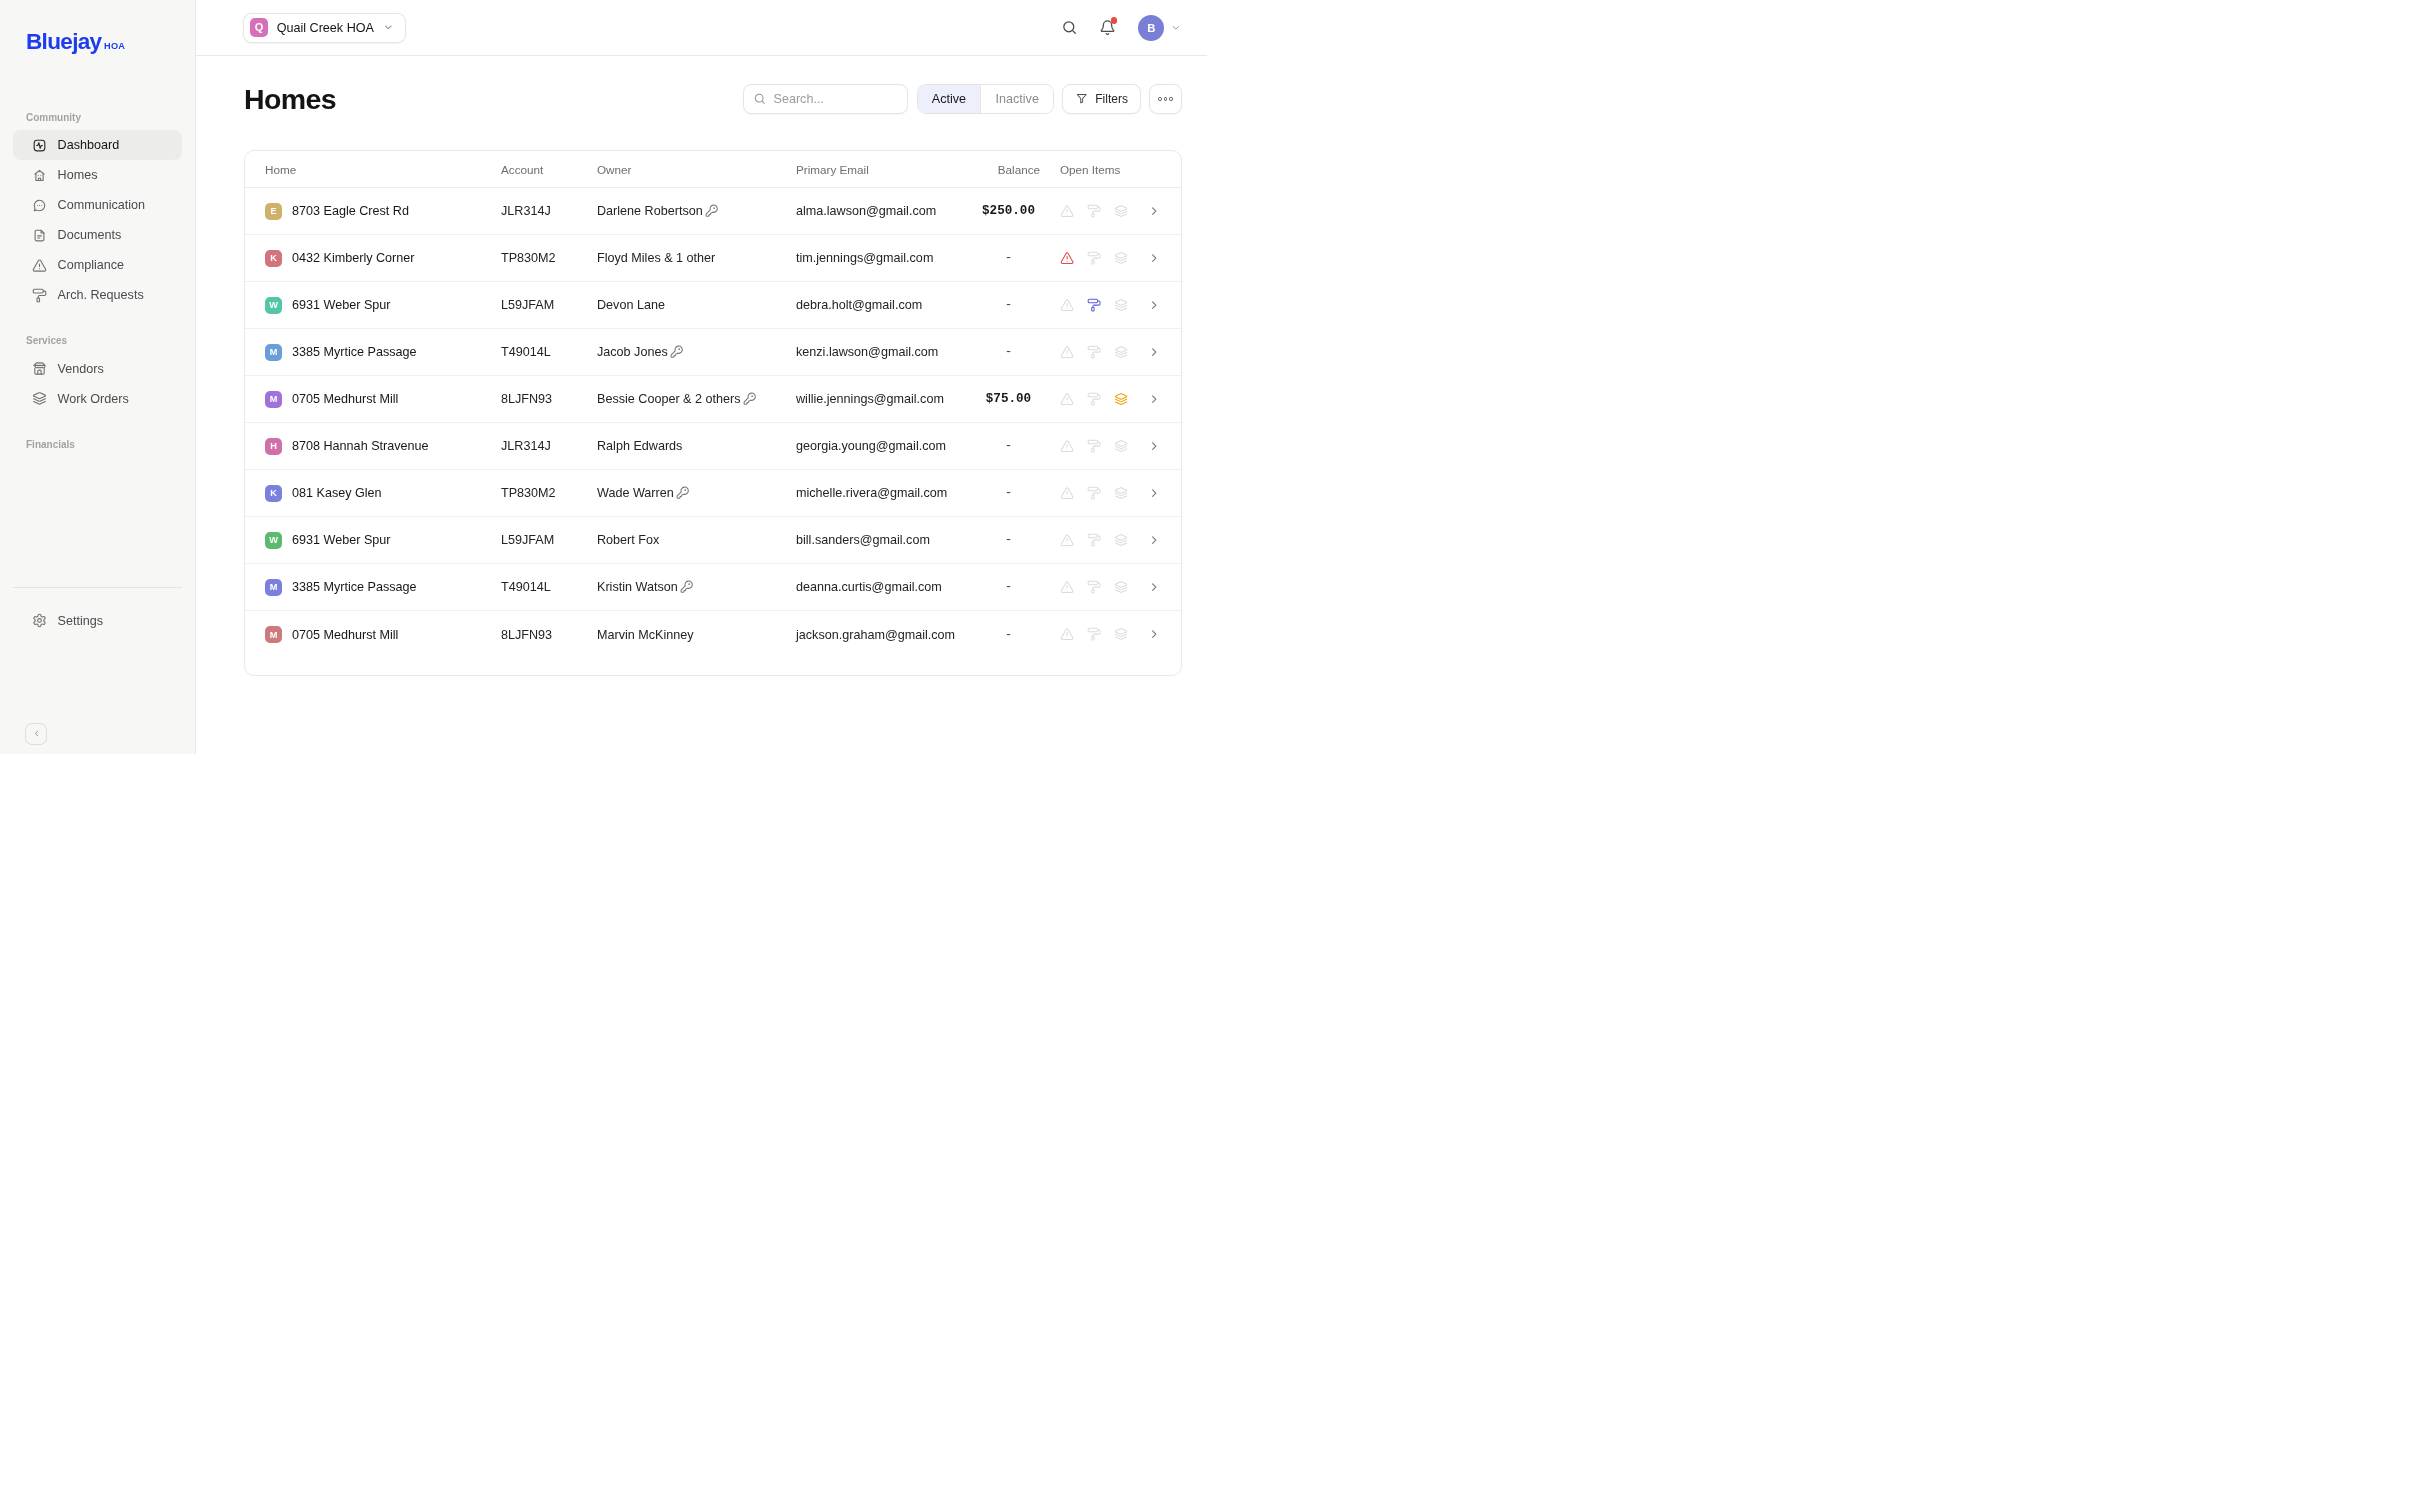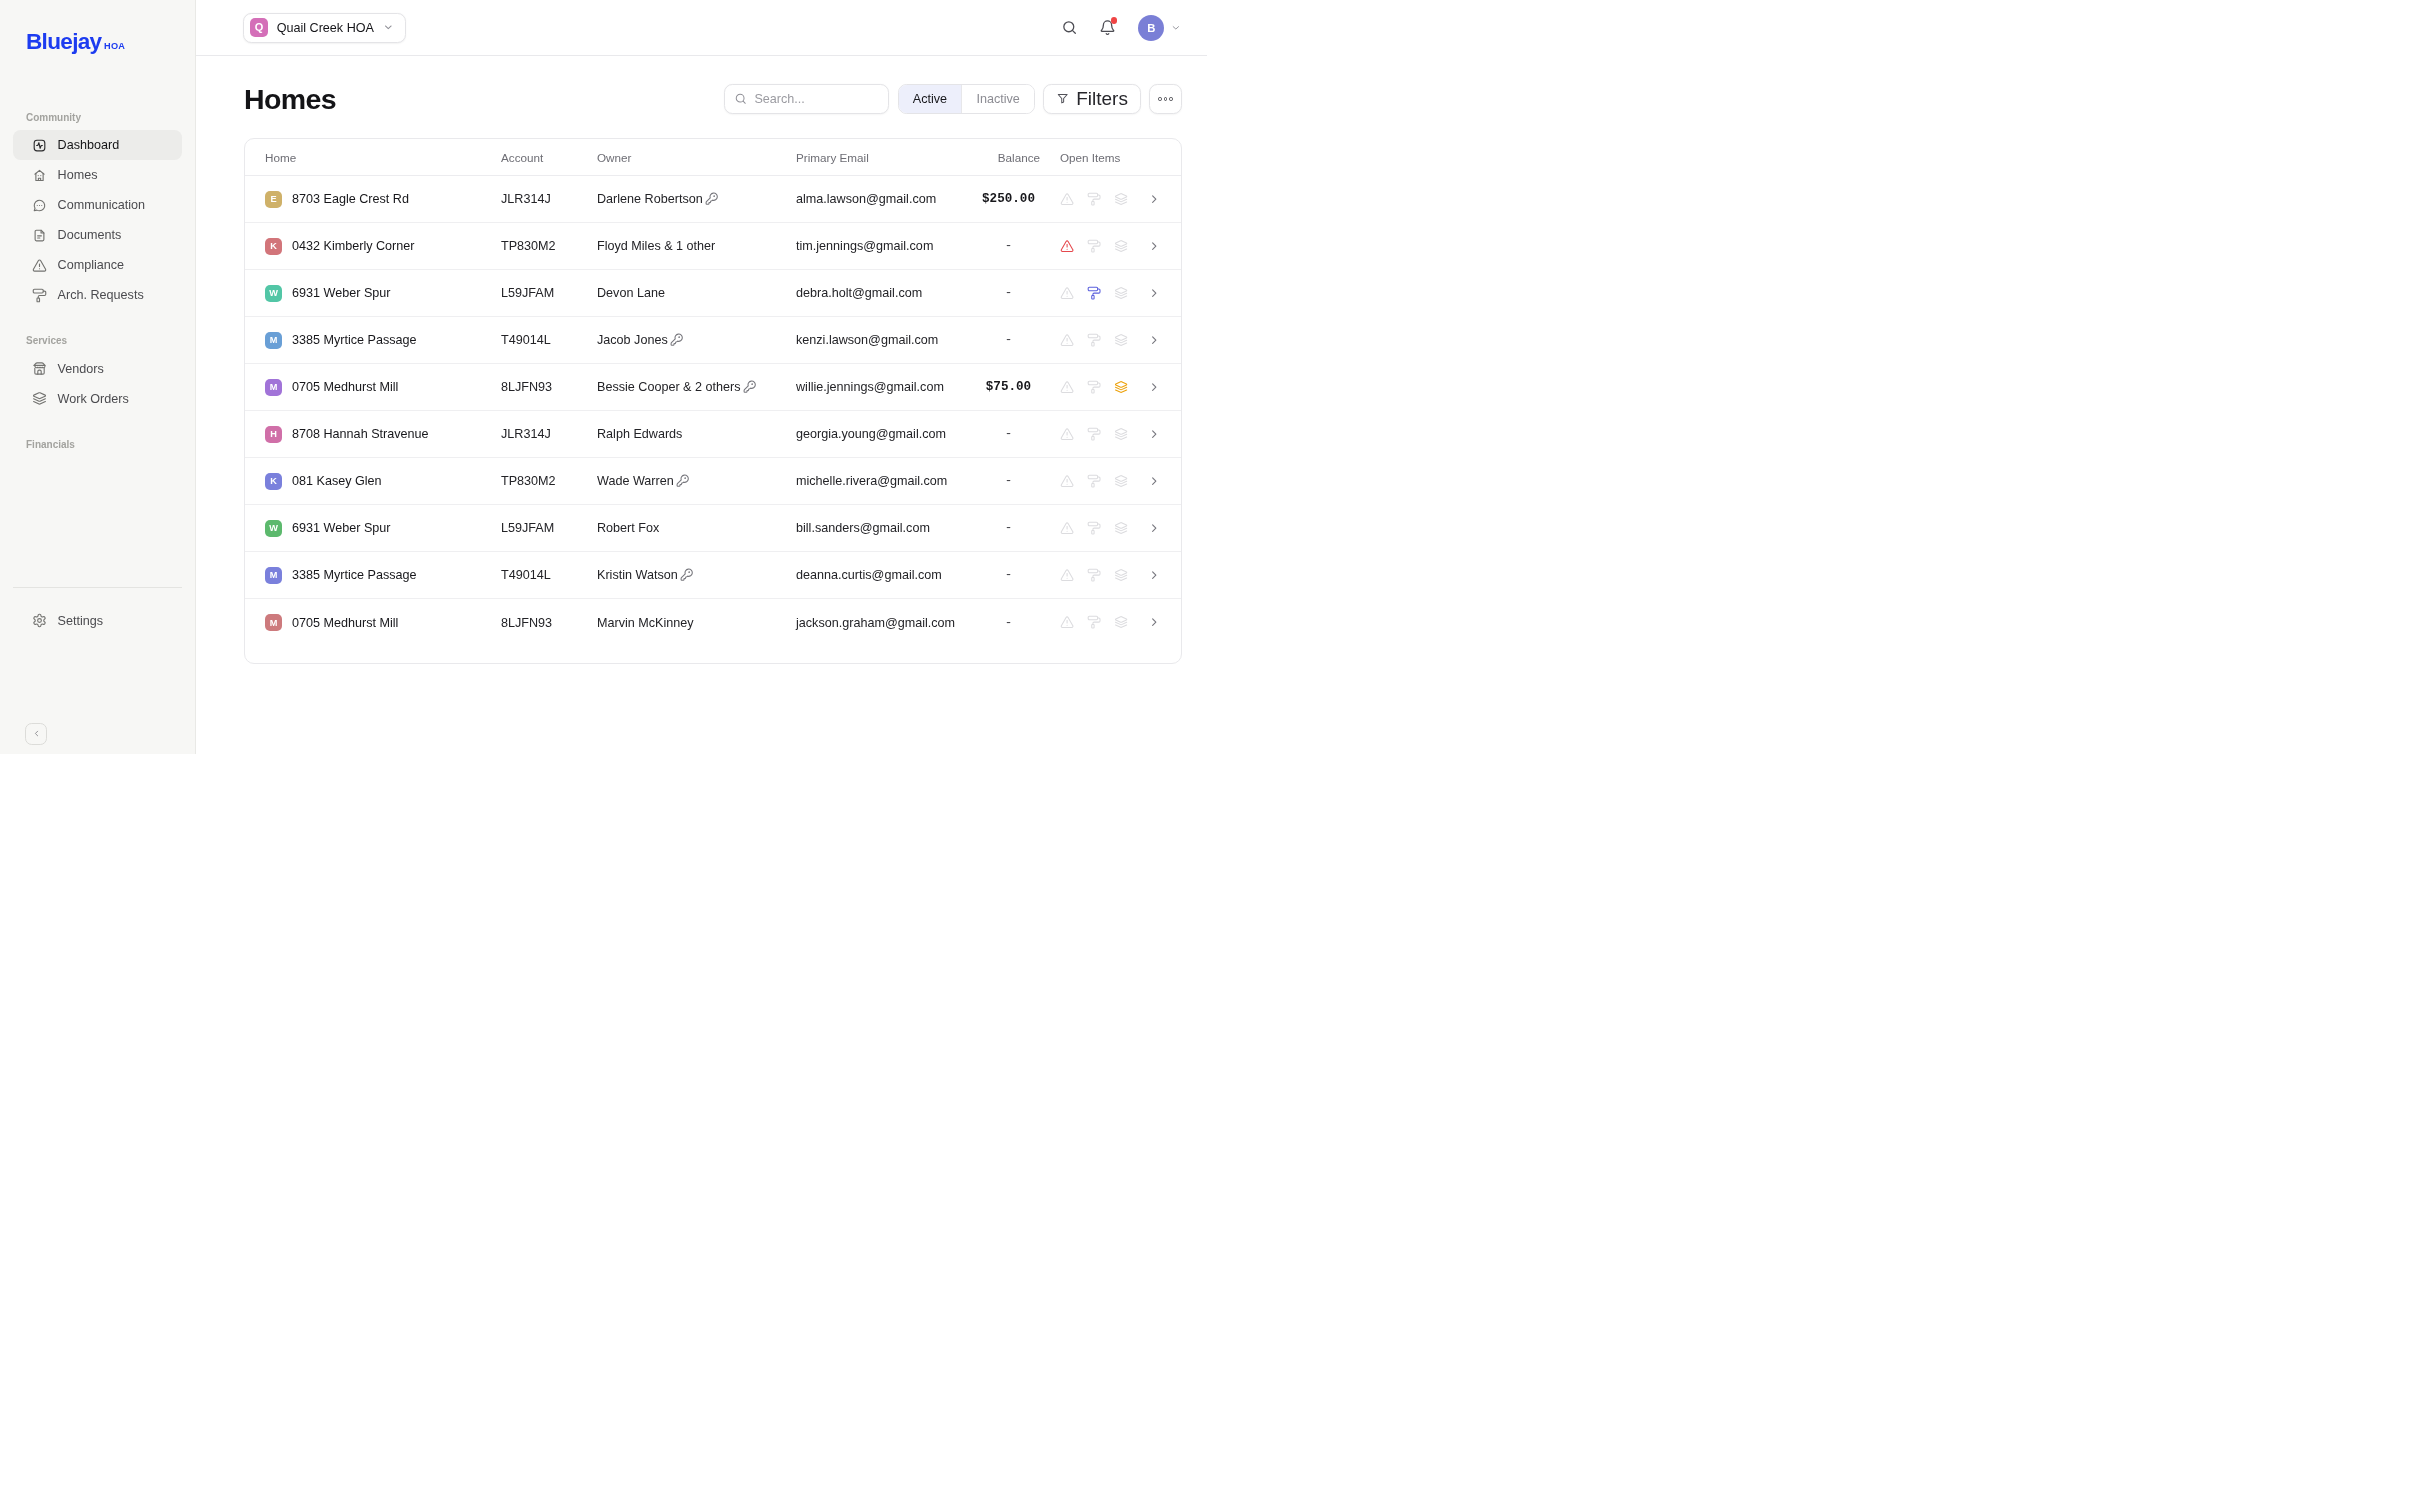--- a/index.html
+++ b/index.html
@@ -57,28 +57,28 @@
   .searchbox input { border:none; outline:none; width:100%; font-size:12.6px; color:#141418;
     font-family:inherit; background:transparent; }
   .searchbox input::placeholder { color:#9b9ba1; }
   .segmented { display:flex; height:30px; border:0.8px solid #e4e4e7; border-radius:8.4px; overflow:hidden;
     background:#fff; }
   .seg { padding:0 14.2px; display:flex; align-items:center; font-size:12.6px; color:#8c8c93; background:#fff;
     border:none; font-family:inherit; cursor:pointer; }
   .seg + .seg { border-left:0.8px solid #e7e7ea; }
   .seg.selected { background:#edeffb; color:#17171b; font-weight:500; }
   .btn { height:30px; border:0.8px solid #e4e4e7; border-radius:8.4px; background:#fff; display:flex;
-    align-items:center; gap:6.7px; padding:0 11.7px; font-size:19px; font-weight:500; color:#26262b;
+    align-items:center; gap:6.7px; padding:0 11.7px; font-size:12px; font-weight:500; color:#26262b;
     font-family:inherit; box-shadow:0 0.8px 1.7px rgba(16,16,20,.04); cursor:pointer; }
   .btn svg { width:13.4px; height:13.4px; color:#515158; }
   .btn.dots { width:33px; padding:0; justify-content:center; gap:2.1px; }
   .btn.dots i { width:3.4px; height:3.4px; border-radius:50%; border:1.1px solid #4a4a50; display:block; }
 
   
-  .card { margin-top:24px; border:0.8px solid #e9e9ec; border-radius:10px; background:#fff;
+  .card { margin-top:36px; border:0.8px solid #e9e9ec; border-radius:10px; background:#fff;
     overflow:hidden; padding-bottom:17px; }
   .thead, .trow { display:grid; grid-template-columns:236px 96px 199px 181px 63px 88px 1fr;
     padding:0 20px; align-items:center; }
   .thead { height:37px; border-bottom:0.8px solid #ececef; font-size:11.7px; color:#6d6d74; }
   .th-balance { text-align:right; }
   .th-open { padding-left:20px; }
   .trow { height:47px; border-bottom:0.8px solid #efeff1; font-size:12.6px; color:#232327; cursor:pointer; }
   .trow:last-child { border-bottom:none; }
   .c-home { display:flex; align-items:center; gap:10px; min-width:0; }
   .badge { width:17px; height:17px; border-radius:5px; color:#fff; font-size:9.2px; font-weight:600;

